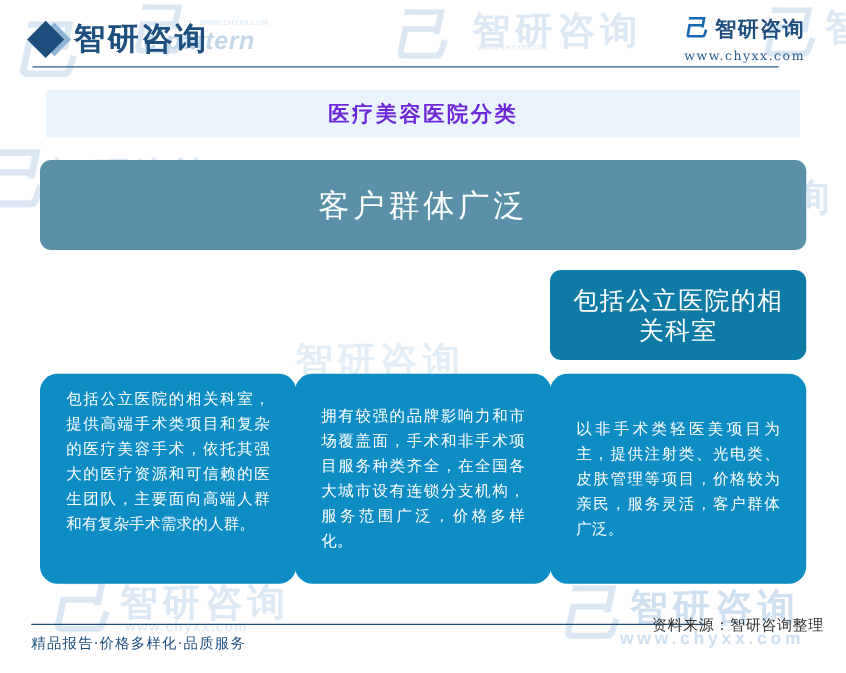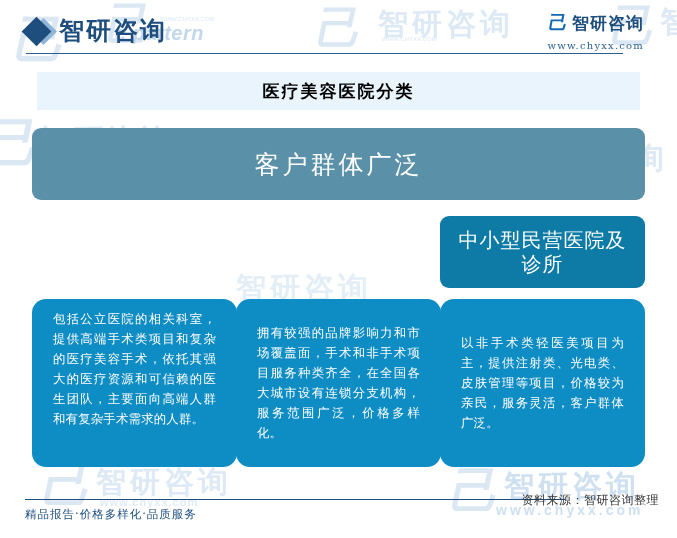--- a/index.html
+++ b/index.html
@@ -115,21 +115,21 @@
     position: absolute;
     left: 37px; top: 72px;
     width: 603px; height: 38px;
     background: #eaf4fc;
     display: flex; align-items: center; justify-content: center;
   }
   #chart-title {
     font-family: "DejaVu Serif", "Liberation Serif", serif;
     font-size: 17px;
     font-weight: bold;
-    color: #000000;
+    color: #6d28d9;
     letter-spacing: 2px;
   }
 
   
   #root-node {
     position: absolute;
     left: 32px; top: 128px;
     width: 613px; height: 72px;
     background: #5b91a8;
     border-radius: 9px;
@@ -260,21 +260,21 @@
 
   <div id="chart-title-bar">
     <span id="chart-title">医疗美容医院分类</span>
   </div>
 
   <div id="root-node">
     <span id="root-node-label">客户群体广泛</span>
   </div>
 
   <div class="cat-box" id="col-2">
-    <span class="cat-label">中小型民营医院及诊所</span>
+    <span class="cat-label">包括公立医院的相关科室</span>
   </div>
 
   <div class="desc-box align-top" id="col-0" style="left:32px;">
     <span class="desc-text">包括公立医院的相关科室，提供高端手术类项目和复杂的医疗美容手术，依托其强大的医疗资源和可信赖的医生团队，主要面向高端人群和有复杂手术需求的人群。</span>
   </div>
   <div class="desc-box" style="left:236px;">
     <span class="desc-text">拥有较强的品牌影响力和市场覆盖面，手术和非手术项目服务种类齐全，在全国各大城市设有连锁分支机构，服务范围广泛，价格多样化。</span>
   </div>
   <div class="desc-box" style="left:440px;">
     <span class="desc-text">以非手术类轻医美项目为主，提供注射类、光电类、皮肤管理等项目，价格较为亲民，服务灵活，客户群体广泛。</span>

